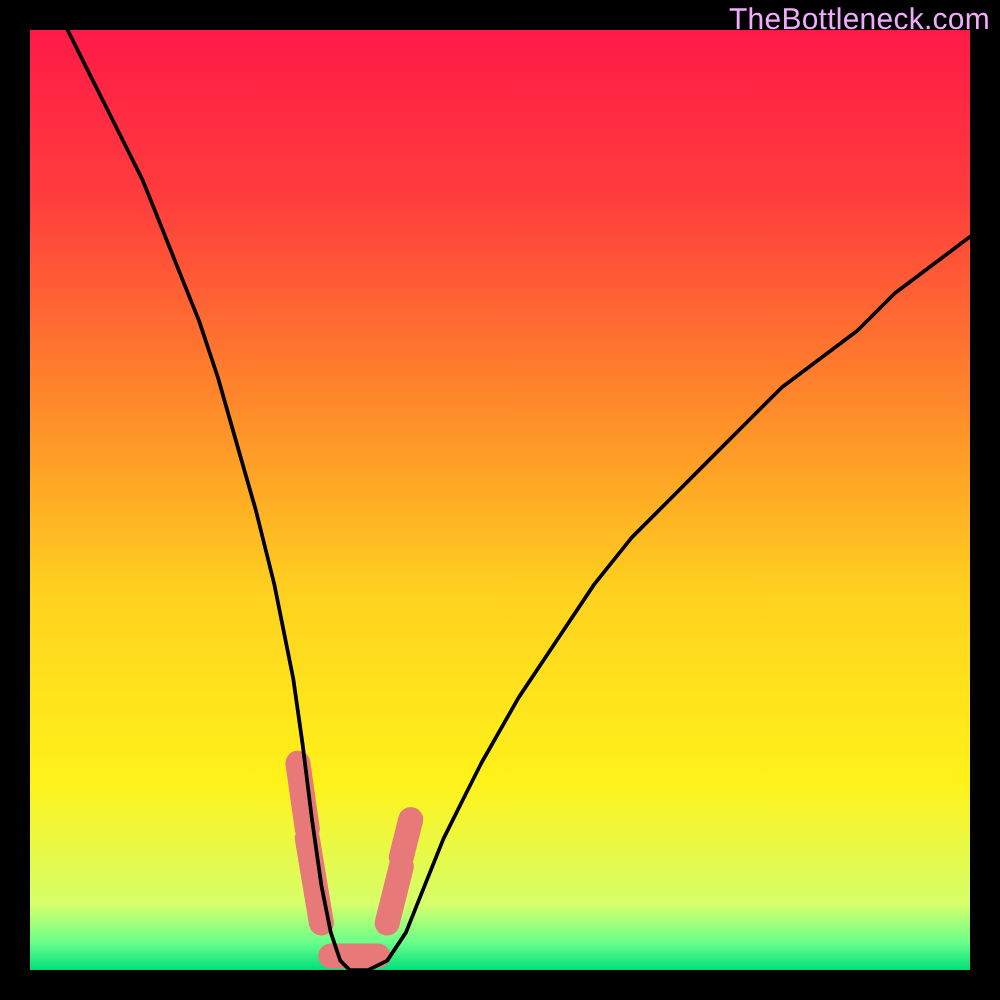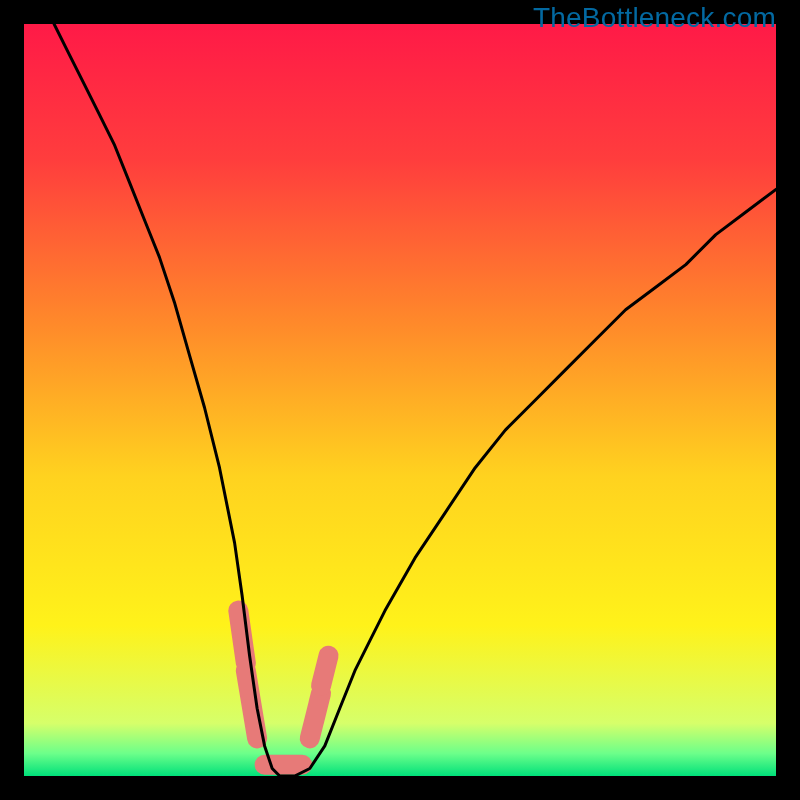--- a/index.html
+++ b/index.html
@@ -22,25 +22,25 @@
   .gradient {
     position: absolute;
     left: 0;
     top: 0;
     width: 752px;
     height: 752px;
   }
   .watermark {
     position: absolute;
     top: 2px;
-    right: 24px;
+    right: 8px;
     font-family: Arial, Helvetica, sans-serif;
-    font-size: 28px;
+    font-size: 24px;
     font-weight: 500;
-    color: #0369a1;
+    color: #f0abfc;
     letter-spacing: 0.2px;
   }
   svg.curve {
     position: absolute;
     left: 0;
     top: 0;
     width: 752px;
     height: 752px;
   }
 </style>

